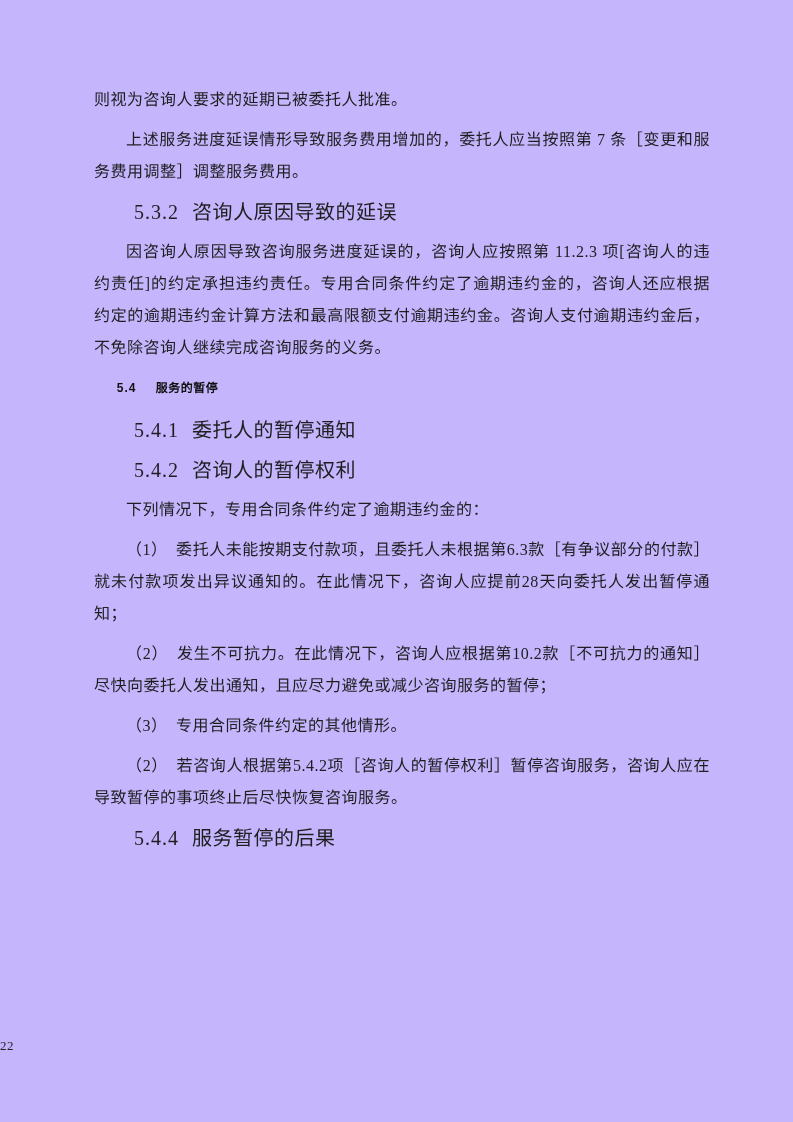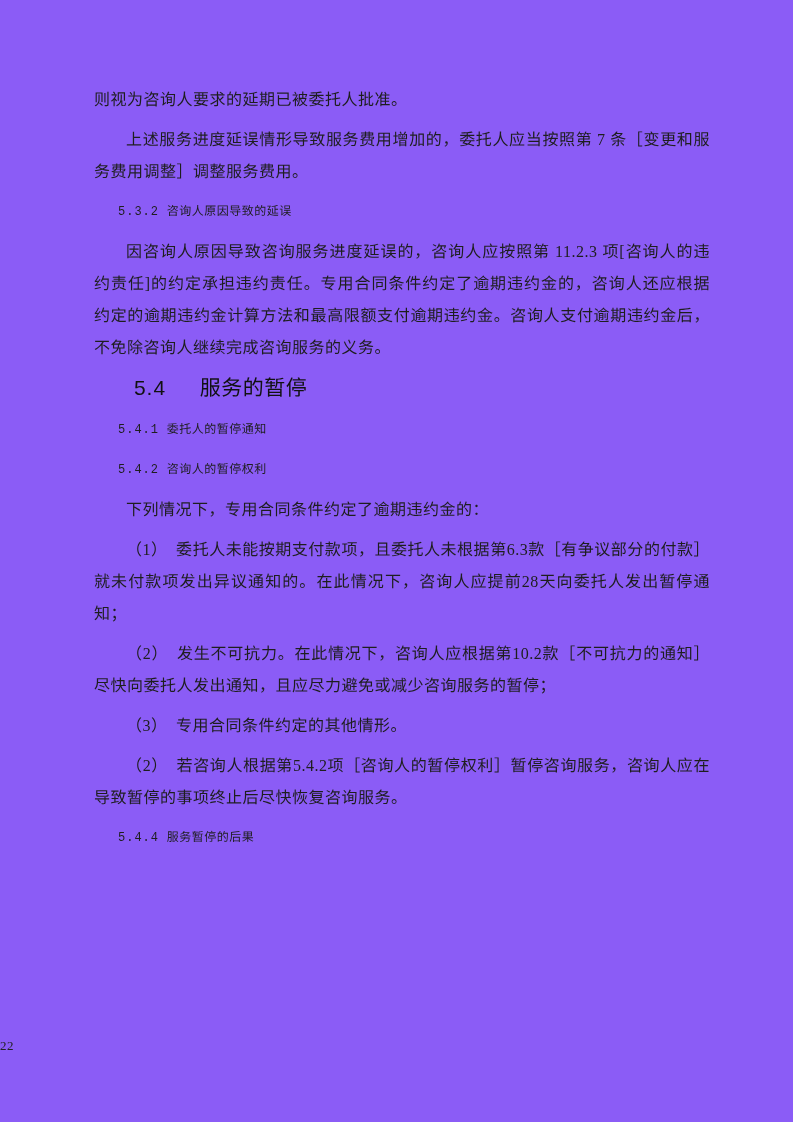--- a/index.html
+++ b/index.html
@@ -4,21 +4,21 @@
 <style>
   html, body {
     margin: 0;
     padding: 0;
     background: #ffffff;
   }
   .page {
     position: relative;
     width: 793px;
     height: 1122px;
-    background: #8b5cf6;
+    background: #c4b5fd;
     overflow: hidden;
     font-family: "Liberation Serif", "DejaVu Serif", serif;
     color: #1e1e1e;
   }
   .content {
     position: absolute;
     left: 94px;
     top: 84px;
     width: 616px;
   }
@@ -27,35 +27,34 @@
     line-height: 32px;
     margin: 0 0 8px 0;
     text-align: justify;
     text-indent: 2em;
     letter-spacing: 0.5px;
   }
   .para.noindent {
     text-indent: 0;
   }
   .heading-sub {
-    font-size: 12px;
+    font-size: 20px;
     font-weight: normal;
     line-height: 32px;
     margin: 0 0 8px 0;
     padding-left: 2em;
     letter-spacing: 0.5px;
-    font-family: Liberation Mono, monospace;
   }
   .heading-sub .h-num {
     margin-right: 0.65em;
     letter-spacing: 1px;
   }
   .heading-sec {
-    font-size: 21px;
-    font-weight: 400;
+    font-size: 12px;
+    font-weight: 700;
     line-height: 32px;
     margin: 4px 0 10px 0;
     padding-left: 1.9em;
     font-family: "Liberation Sans", "DejaVu Sans", sans-serif;
     color: #111111;
     letter-spacing: 0.5px;
   }
   .heading-sec .h-num {
     margin-right: 1.6em;
     letter-spacing: 1px;

